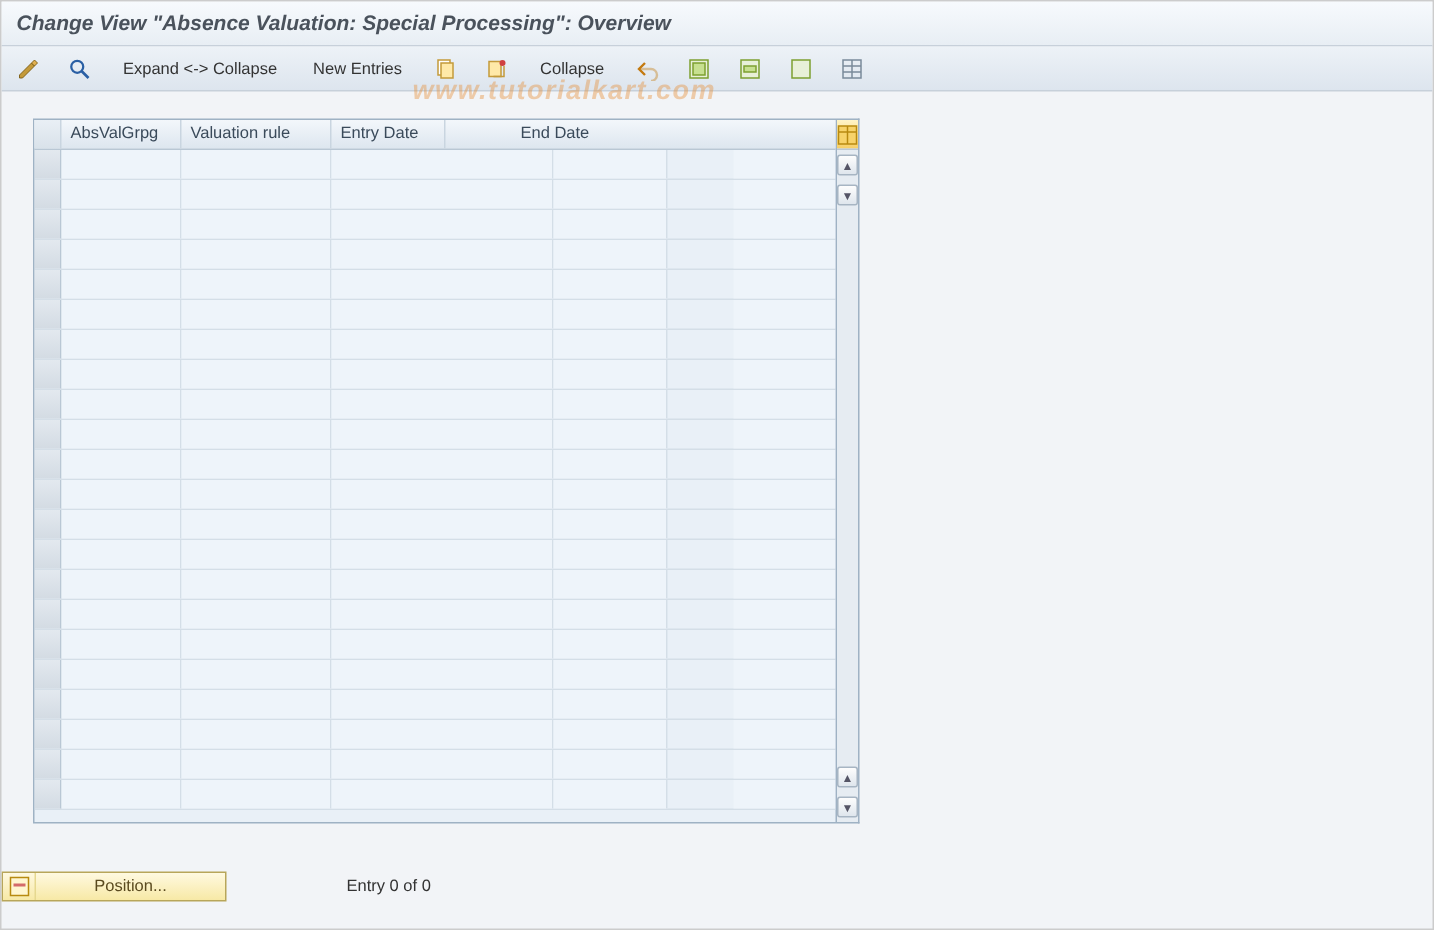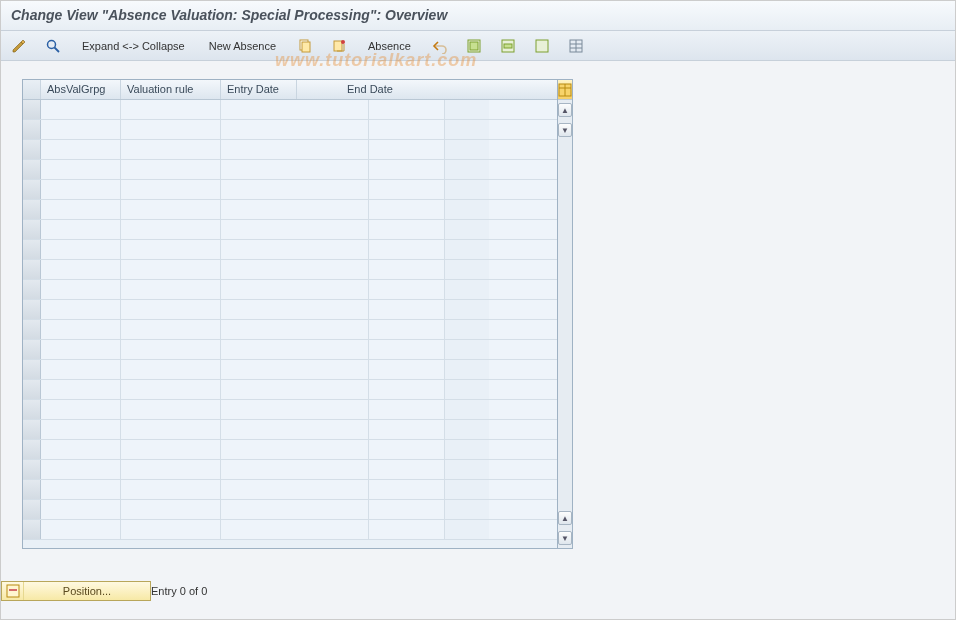--- a/index.html
+++ b/index.html
@@ -162,20 +162,21 @@
     }
     .position-btn .pico {
       width: 22px; height: 100%;
       display:flex; align-items:center; justify-content:center;
       border-right: 1px solid #e6d88f;
     }
     .position-btn .plabel {
       flex:1; text-align:center; color:#5a4a1f;
     }
     .entry-info {
+      margin-left: 80px;
       color: #333;
       font-size: 11px;
     }
   </style>
 </head>
 <body>
 
 <div class="title-bar">
   <h1>Change View "Absence Valuation: Special Processing": Overview</h1>
 </div>
@@ -194,41 +195,41 @@
       <svg width="16" height="16" viewBox="0 0 16 16">
           <circle cx="6.5" cy="6.5" r="4" fill="none" stroke="#2a5fa4" stroke-width="1.5"></circle>
           <line x1="9.5" y1="9.5" x2="14" y2="14" stroke="#2a5fa4" stroke-width="1.8"></line>
         </svg>
     </span>
   </div>
   <div class="tb-btn">
     <span class="tb-text">Expand &lt;-&gt; Collapse</span>
   </div>
   <div class="tb-btn">
-    <span class="tb-text">New Absence</span>
+    <span class="tb-text">New Entries</span>
   </div>
   <div class="tb-btn">
     <span class="tb-ico">
       <svg width="16" height="16" viewBox="0 0 16 16">
           <rect x="3" y="2" width="8" height="10" fill="#fff" stroke="#c49a3a"></rect>
           <rect x="5" y="4" width="8" height="10" fill="#ffe9a8" stroke="#c49a3a"></rect>
         </svg>
     </span>
   </div>
   <div class="tb-btn">
     <span class="tb-ico">
       <svg width="16" height="16" viewBox="0 0 16 16">
           <rect x="3" y="3" width="8" height="10" fill="#ffe9a8" stroke="#c49a3a"></rect>
           <path d="M13 6 L13 13 L6 13" fill="none" stroke="#c49a3a"></path>
           <circle cx="12" cy="4" r="2" fill="#d04040"></circle>
         </svg>
     </span>
   </div>
   <div class="tb-btn">
-    <span class="tb-text">Absence</span>
+    <span class="tb-text">Collapse</span>
   </div>
   <div class="tb-btn">
     <span class="tb-ico">
       <svg width="16" height="16" viewBox="0 0 16 16">
           <path d="M6 4 L2 8 L6 12" fill="none" stroke="#c47a10" stroke-width="1.6"></path>
           <path d="M2 8 L10 8 A4 4 0 0 1 10 16" fill="none" stroke="#c47a10" stroke-width="1.6" opacity="0.4"></path>
         </svg>
     </span>
   </div>
   <div class="tb-btn">

